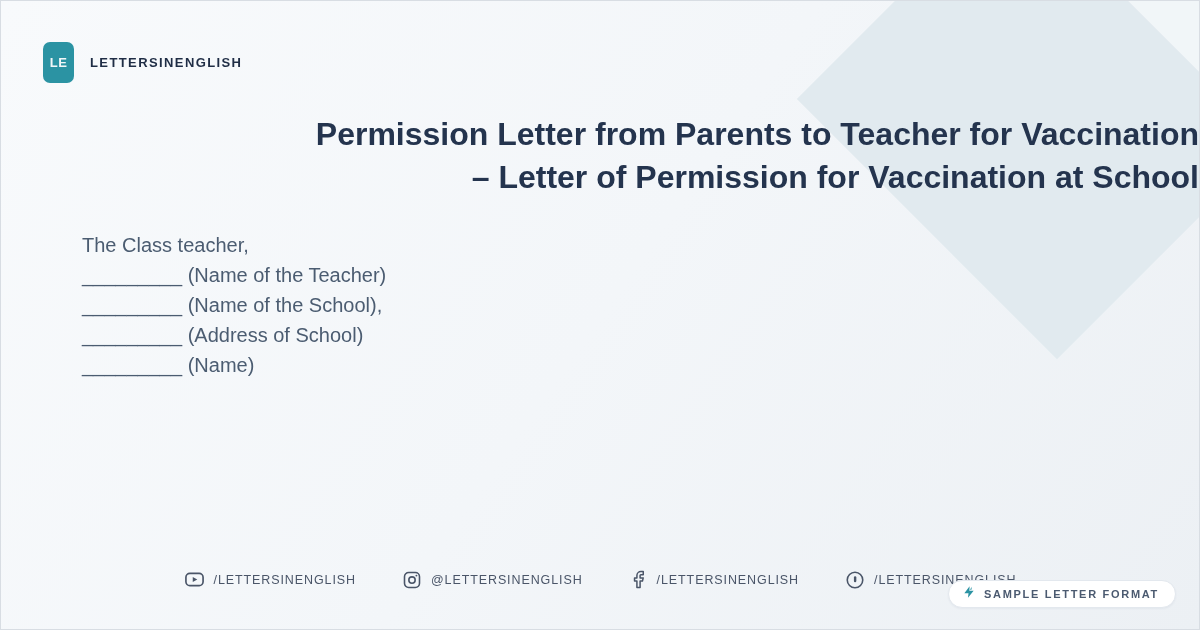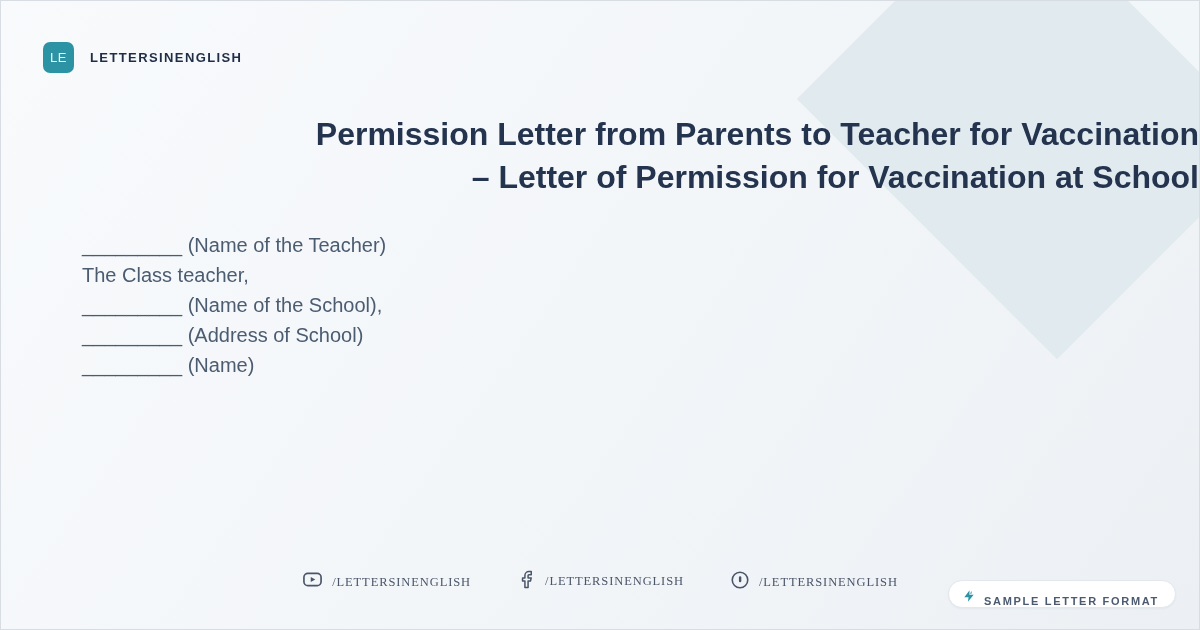--- a/index.html
+++ b/index.html
@@ -29,26 +29,26 @@
     background: rgba(255,255,255,0.55);
     transform: rotate(45deg);
   }
 
   
   .brand {
     position: absolute; left: 42px; top: 41px;
     display: flex; align-items: center;
   }
   .logo-badge {
-    width: 31px; height: 31px;
+    width: 31px; height: 41px;
     background: #2b93a3;
     border-radius: 7px;
     display: flex; align-items: center; justify-content: center;
     color: #f2f7f8;
-    font-size: 13px; font-weight: 400; letter-spacing: 0.5px;
+    font-size: 13px; font-weight: 700; letter-spacing: 0.5px;
   }
   .brand-name {
     margin-left: 16px;
     font-size: 13px; font-weight: 700;
     letter-spacing: 1.4px;
     color: #1f2d45;
   }
 
   
   .title {
@@ -73,40 +73,39 @@
 
   
   .footer {
     position: absolute; left: 0; bottom: 39px;
     width: 100%;
     display: flex; justify-content: center; align-items: center;
     gap: 46px;
     z-index: 2;
   }
   .social-item {
-    display: flex; align-items: flex-end; gap: 9px;
+    display: flex; align-items: center; gap: 9px;
     color: #4a5568;
     cursor: pointer;
-    font-family: Liberation Serif, serif;
   }
   .social-item svg { display: block; }
   .social-handle {
     font-size: 12.5px;
     letter-spacing: 0.9px;
     color: #4a5568;
   }
 
   
   .format-pill {
     position: absolute; right: 23px; bottom: 21px;
     height: 28px;
     background: #ffffff;
     border: 1px solid #e3e8ee;
     border-radius: 14px;
-    display: flex; align-items: flex-end; gap: 8px;
+    display: flex; align-items: center; gap: 8px;
     padding: 0 16px 0 13px;
     box-shadow: 0 1px 2px rgba(40,60,90,0.05);
     z-index: 3;
     cursor: pointer;
   }
   .format-pill-label {
     font-size: 11px; font-weight: 600;
     letter-spacing: 1.7px;
     color: #4b5a70;
     white-space: nowrap;
@@ -127,39 +126,49 @@
     </div>
     <span class="brand-name">LETTERSINENGLISH</span>
   </div>
 
   <h1 class="title">
     <div>Permission Letter from Parents to Teacher for Vaccination</div>
     <div>– Letter of Permission for Vaccination at School</div>
   </h1>
 
   <div class="letter">
+    <div class="letter-line">The Class teacher,</div>
     <div class="letter-line">_________ (Name of the Teacher)</div>
-    <div class="letter-line">The Class teacher,</div>
     <div class="letter-line">_________ (Name of the School),</div>
     <div class="letter-line">_________ (Address of School)</div>
     <div class="letter-line">_________ (Name)</div>
   </div>
 
   <div class="footer">
 
     <div class="social-item">
       <span>
         <svg width="21" height="21" viewBox="0 0 24 24" fill="none" stroke="#4a5568" stroke-width="1.9" stroke-linejoin="round">
           <rect x="2.2" y="5" width="19.6" height="14" rx="4.5"></rect>
           <path d="M10 9.2 L15.2 12 L10 14.8 Z" fill="#4a5568" stroke="none"></path>
         </svg>
       </span>
       <span class="social-handle">/LETTERSINENGLISH</span>
     </div>
 
+    <div class="social-item">
+      <span>
+        <svg width="20" height="20" viewBox="0 0 24 24" fill="none" stroke="#4a5568" stroke-width="1.9" stroke-linejoin="round">
+          <rect x="3" y="3" width="18" height="18" rx="5"></rect>
+          <circle cx="12" cy="12" r="3.8"></circle>
+          <circle cx="17.3" cy="6.7" r="1.15" fill="#4a5568" stroke="none"></circle>
+        </svg>
+      </span>
+      <span class="social-handle">@LETTERSINENGLISH</span>
+    </div>
 
     <div class="social-item">
       <span>
         <svg width="19" height="19" viewBox="0 0 24 24" fill="none" stroke="#4a5568" stroke-width="1.9" stroke-linejoin="round" stroke-linecap="round">
           <path d="M18 2h-3a5 5 0 0 0-5 5v3H7v4h3v8h4v-8h3l1-4h-4V7a1 1 0 0 1 1-1h3z"></path>
         </svg>
       </span>
       <span class="social-handle">/LETTERSINENGLISH</span>
     </div>
 

